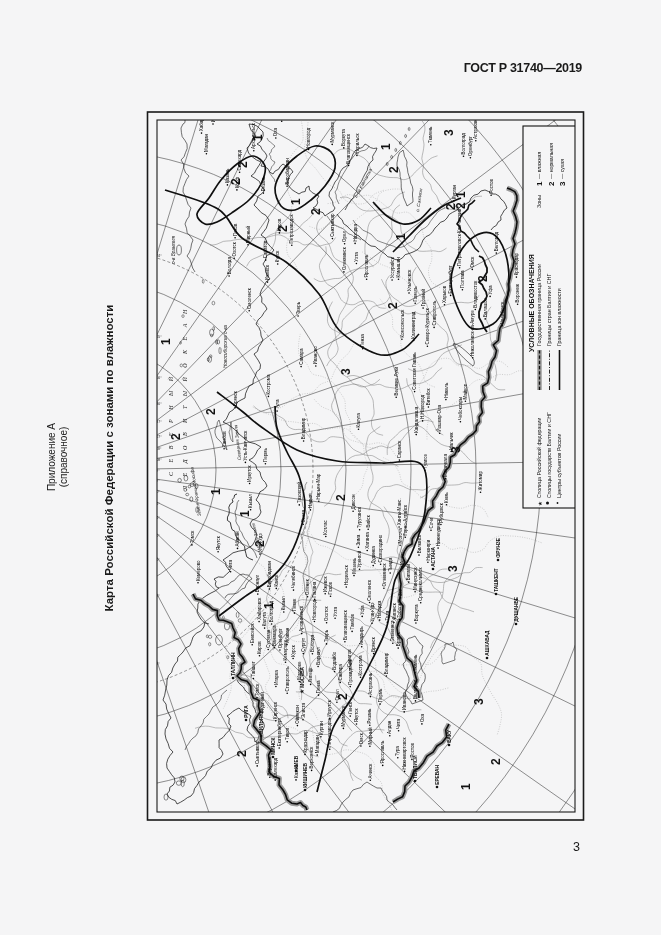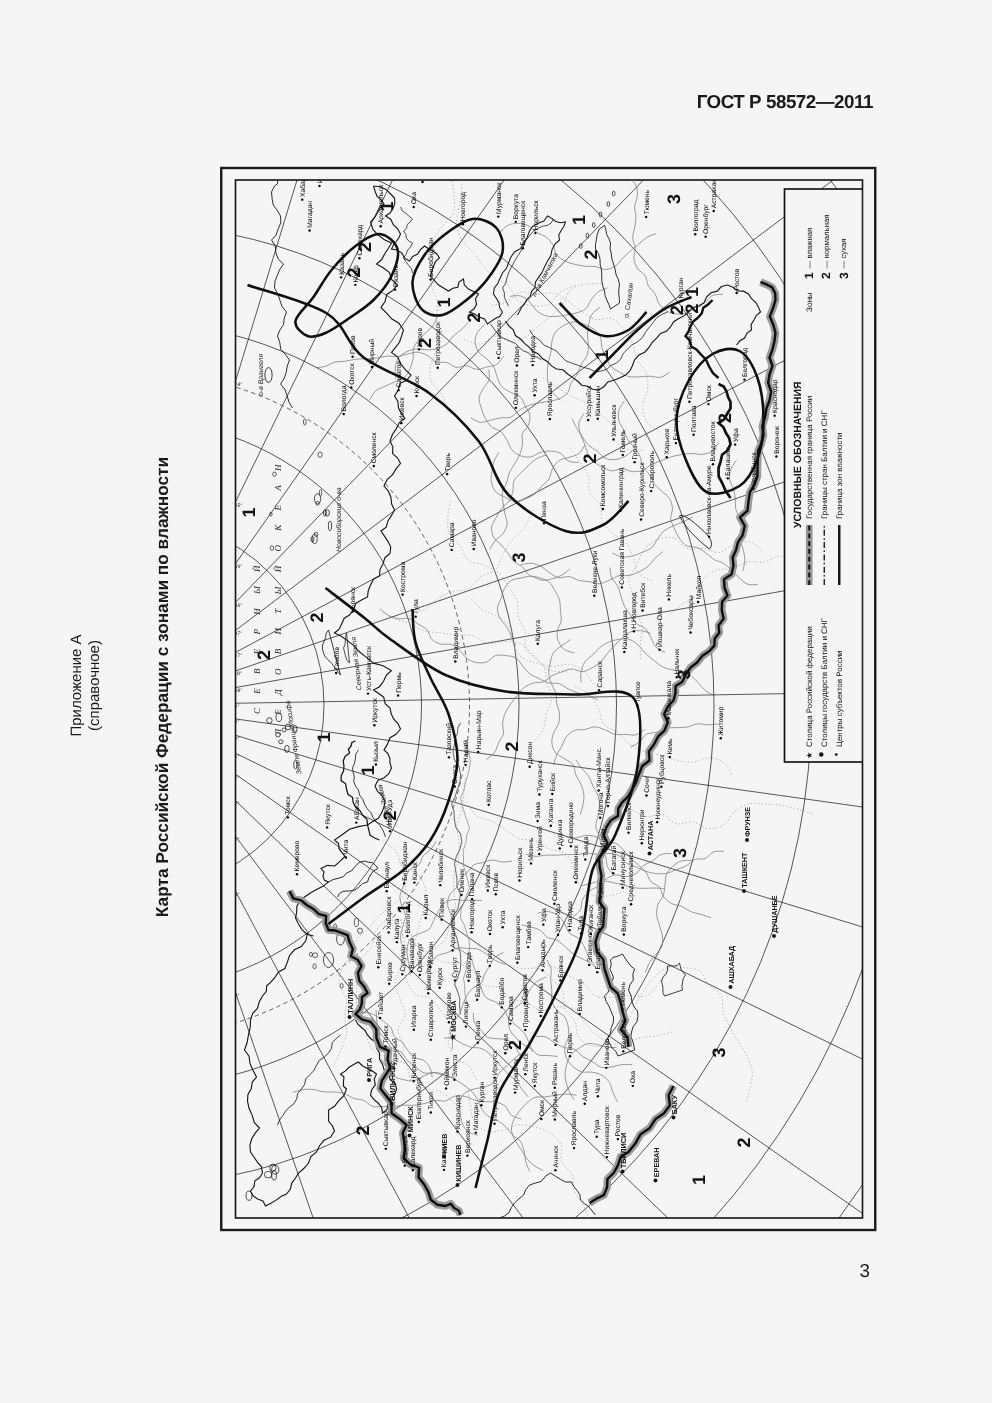--- a/index.html
+++ b/index.html
@@ -5,21 +5,21 @@
 body{font-family:"Liberation Sans",sans-serif;color:#1a1a1a;position:relative;}
 .gost{position:absolute;top:61px;right:79px;font-size:12.5px;font-weight:bold;letter-spacing:-0.3px;}
 .appx{position:absolute;left:-41px;top:444px;width:200px;height:26px;transform:rotate(-90deg);
  font-size:10px;text-align:center;line-height:12px;}
 .mtitle{position:absolute;left:-50px;top:451px;width:320px;height:14px;transform:rotate(-90deg);
  font-size:11.5px;font-weight:bold;text-align:center;white-space:nowrap;}
 .pageno{position:absolute;left:573px;top:840px;font-size:12.5px;}
 </style></head>
 <body>
 
-<div class="gost">ГОСТ Р 58572—2011</div>
+<div class="gost">ГОСТ Р 31740—2019</div>
 
 <div class="appx">Приложение А<br>(справочное)</div>
 
 <div class="mtitle">Карта Российской Федерации с зонами по влажности</div>
 
 <div class="pageno">3</div>
 <svg width="661" height="935" viewBox="0 0 661 935" style="position:absolute;left:0;top:0">
 <defs>
       <clipPath id="mapclip">
         <rect x="0" y="0" width="692" height="418"></rect>

